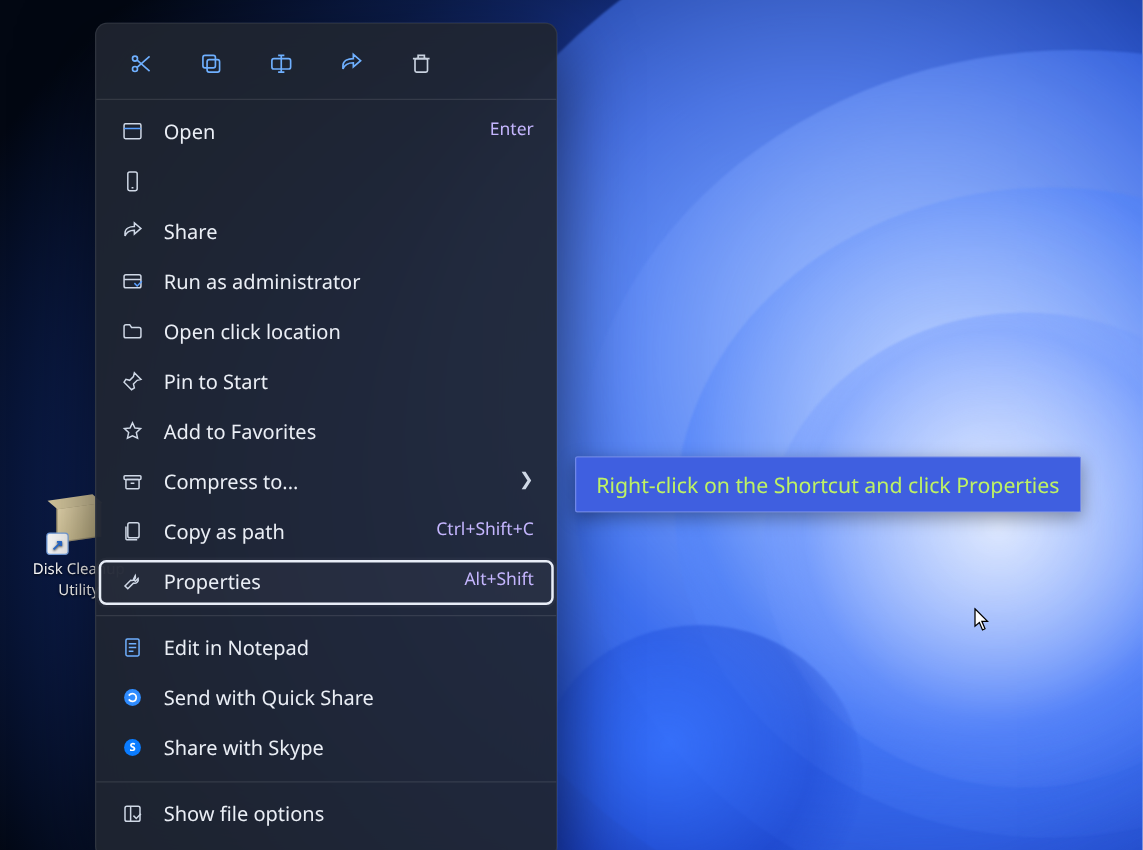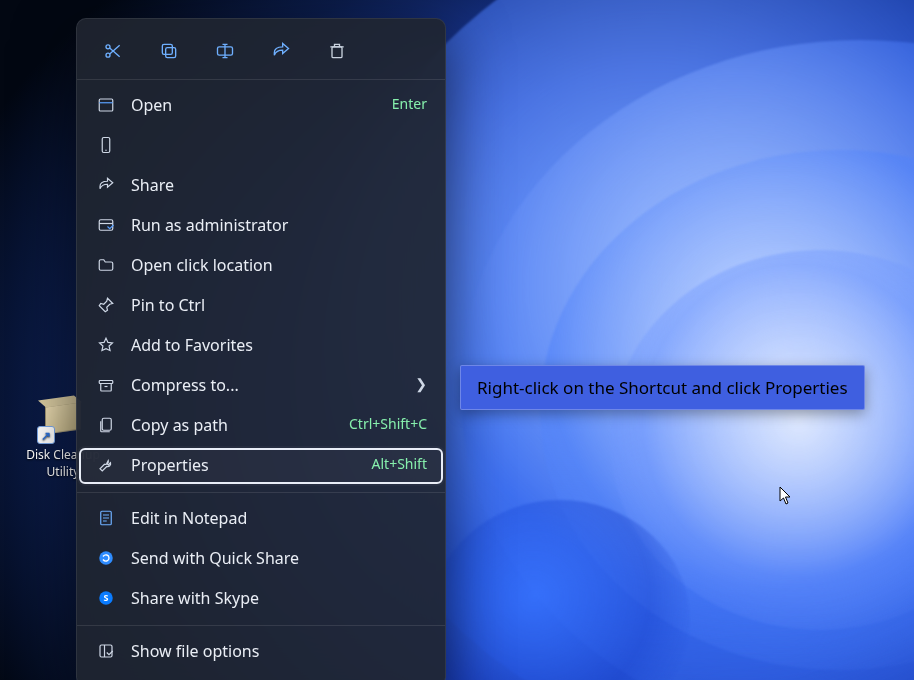--- a/index.html
+++ b/index.html
@@ -86,36 +86,36 @@
     cursor: pointer;
     position:relative;
   }
   .menu-item .mi-icon {
     width: 22px; height:22px; flex:0 0 22px;
     margin-right: 14px;
     display:flex;align-items:center;justify-content:center;
     color:#cfd8e6;
   }
   .menu-item .mi-label { flex:1 1 auto; }
-  .menu-item .mi-accel { color:#86efac; font-size:14px; }
+  .menu-item .mi-accel { color:#c4b5fd; font-size:14px; }
   .menu-item .mi-chevron { color:#cfd8e6; font-size:14px; padding-left:10px; }
   .menu-item.highlight {
     outline: 2px solid #e8edf7;
     outline-offset: -4px;
     border-radius: 8px;
     background: rgba(255,255,255,0.03);
   }
   .sep { height:1px; background:rgba(255,255,255,0.1); margin:6px 0; }
 
   
   .annotation {
     position:absolute;
     left: 460px; top: 365px;
     background: #3f5fe0;
-    color: #000000;
+    color: #bef264;
     font-size: 17px;
     padding: 10px 16px;
     border: 1px solid rgba(255,255,255,.25);
     border-radius: 2px;
     box-shadow: 0 4px 14px rgba(0,0,0,.35);
     white-space: nowrap;
   }
 
   
   .cursor {
@@ -232,21 +232,21 @@
       </span>
       <span class="mi-label">Open click location</span>
     </div>
 
     <div class="menu-item">
       <span class="mi-icon">
         <svg width="18" height="18" viewBox="0 0 24 24" fill="none" stroke="currentColor" stroke-width="1.6">
             <path d="M14 3l7 7-4 1-4 4 1 4-3 2-8-8 2-3 4 1 4-4z"></path>
           </svg>
       </span>
-      <span class="mi-label">Pin to Ctrl</span>
+      <span class="mi-label">Pin to Start</span>
     </div>
 
     <div class="menu-item">
       <span class="mi-icon">
         <svg width="18" height="18" viewBox="0 0 24 24" fill="none" stroke="currentColor" stroke-width="1.6">
             <path d="M12 3l2.6 5.6 6 .6-4.5 4.2 1.3 6L12 16.8 6.6 19.4l1.3-6L3.4 9.2l6-.6z"></path>
           </svg>
       </span>
       <span class="mi-label">Add to Favorites</span>
     </div>

